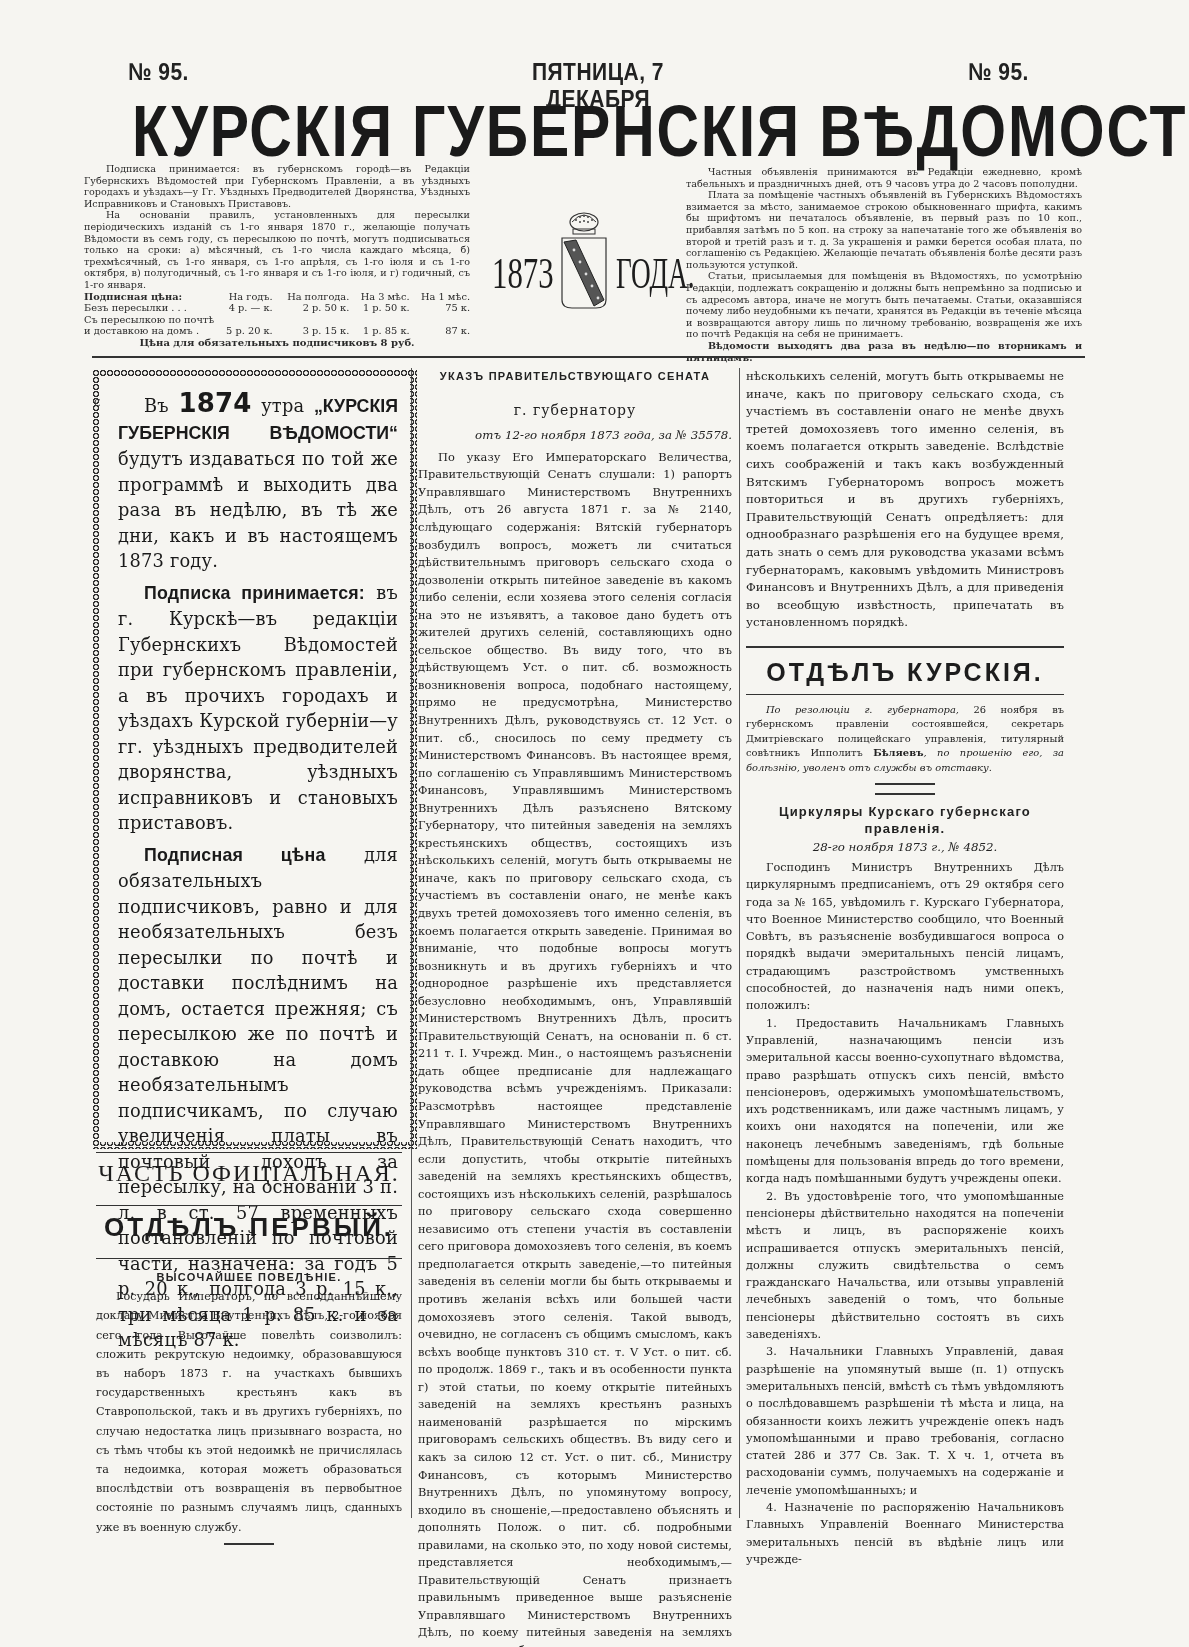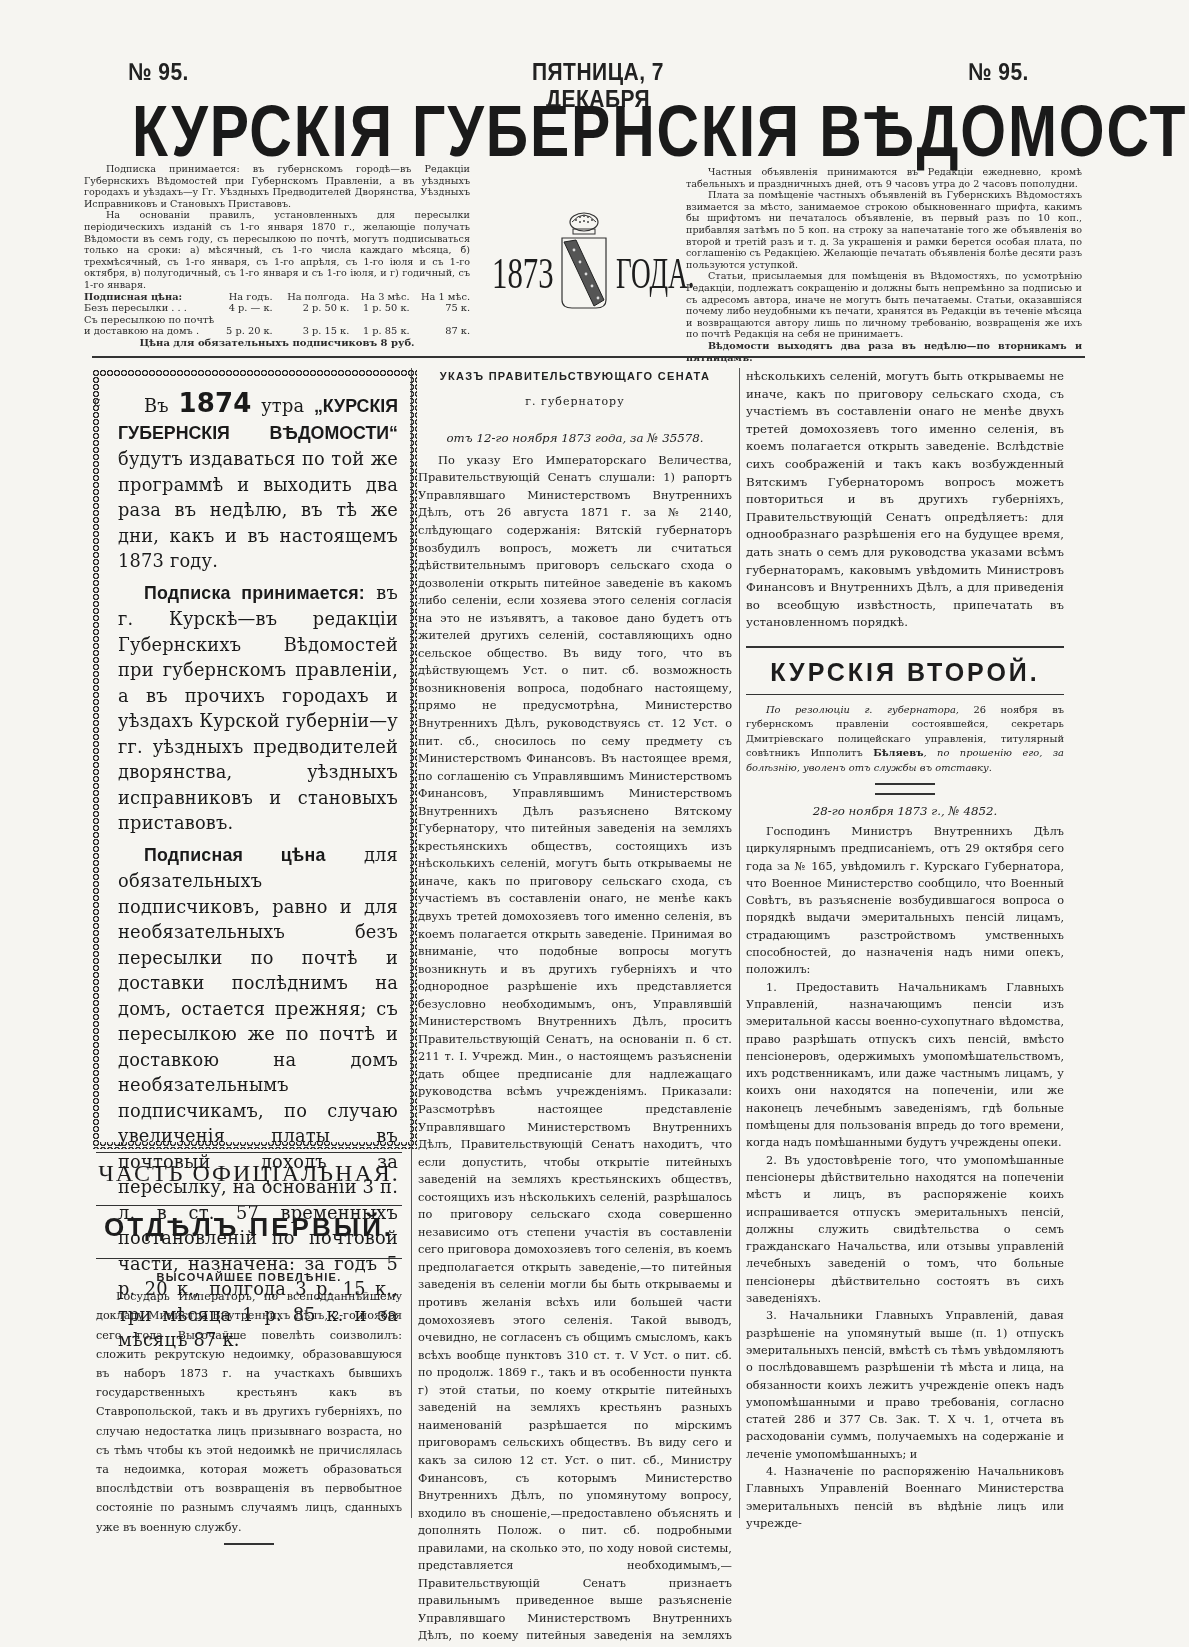--- a/index.html
+++ b/index.html
@@ -141,35 +141,36 @@
 <div class="abs rule" style="left:96px;top:1258px;width:306px;height:1px;"></div>
 
 <div class="abs col" style="left:96px;top:1268px;width:306px;font-size:11.2px;line-height:19.2px;">
   <div class="title-small">ВЫСОЧАЙШЕЕ ПОВЕЛѢНІЕ.</div>
   <p>Государь Императоръ, по всеподданнѣйшему докладу Министра Внутреннихъ Дѣлъ, 2-го ноября сего года Высочайше повелѣть соизволилъ: сложить рекрутскую недоимку, образовавшуюся въ наборъ 1873 г. на участкахъ бывшихъ государственныхъ крестьянъ какъ въ Ставропольской, такъ и въ другихъ губерніяхъ, по случаю недостатка лицъ призывнаго возраста, но съ тѣмъ чтобы къ этой недоимкѣ не причислялась та недоимка, которая можетъ образоваться впослѣдствіи отъ возвращенія въ первобытное состояніе по разнымъ случаямъ лицъ, сданныхъ уже въ военную службу.</p>
   <div class="shorthr" style="width:50px;"></div>
 </div>
 
 <div class="abs col" style="left:418px;top:368px;width:314px;">
   <div class="title-small" style="font-size:11px;">УКАЗЪ ПРАВИТЕЛЬСТВУЮЩАГО СЕНАТА</div>
-  <div class="center" style="font-size:11px;letter-spacing:1px;margin-top:7px;">г. губернатору</div>
-  <div class="center" style="font-style:italic;margin:20px 0 4px;">отъ 12-го ноября 1873 года, за № 35578.</div>
+  <div class="center" style="font-size:14px;letter-spacing:1px;margin-top:16px;">г. губернатору</div>
+  <div class="center" style="font-style:italic;margin:8px 0 4px;text-align:right;">отъ 12-го ноября 1873 года, за № 35578.</div>
   <p style="font-size:11.4px;line-height:17.55px;">По указу Его Императорскаго Величества, Правительствующій Сенатъ слушали: 1) рапортъ Управлявшаго Министерствомъ Внутреннихъ Дѣлъ, отъ 26 августа 1871 г. за № 2140, слѣдующаго содержанія: Вятскій губернаторъ возбудилъ вопросъ, можетъ ли считаться дѣйствительнымъ приговоръ сельскаго схода о дозволеніи открыть питейное заведеніе въ какомъ либо селеніи, если хозяева этого селенія согласія на это не изъявятъ, а таковое дано будетъ отъ жителей другихъ селеній, составляющихъ одно сельское общество. Въ виду того, что въ дѣйствующемъ Уст. о пит. сб. возможность возникновенія вопроса, подобнаго настоящему, прямо не предусмотрѣна, Министерство Внутреннихъ Дѣлъ, руководствуясь ст. 12 Уст. о пит. сб., сносилось по сему предмету съ Министерствомъ Финансовъ. Въ настоящее время, по соглашенію съ Управлявшимъ Министерствомъ Финансовъ, Управлявшимъ Министерствомъ Внутреннихъ Дѣлъ разъяснено Вятскому Губернатору, что питейныя заведенія на земляхъ крестьянскихъ обществъ, состоящихъ изъ нѣсколькихъ селеній, могутъ быть открываемы не иначе, какъ по приговору сельскаго схода, съ участіемъ въ составленіи онаго, не менѣе какъ двухъ третей домохозяевъ того именно селенія, въ коемъ полагается открыть заведеніе. Принимая во вниманіе, что подобные вопросы могутъ возникнуть и въ другихъ губерніяхъ и что однородное разрѣшеніе ихъ представляется безусловно необходимымъ, онъ, Управлявшій Министерствомъ Внутреннихъ Дѣлъ, проситъ Правительствующій Сенатъ, на основаніи п. 6 ст. 211 т. I. Учрежд. Мин., о настоящемъ разъясненіи дать общее предписаніе для надлежащаго руководства всѣмъ учрежденіямъ. Приказали: Разсмотрѣвъ настоящее представленіе Управлявшаго Министерствомъ Внутреннихъ Дѣлъ, Правительствующій Сенатъ находитъ, что если допустить, чтобы открытіе питейныхъ заведеній на земляхъ крестьянскихъ обществъ, состоящихъ изъ нѣсколькихъ селеній, разрѣшалось по приговору сельскаго схода совершенно независимо отъ степени участія въ составленіи сего приговора домохозяевъ того селенія, въ коемъ предполагается открыть заведеніе,—то питейныя заведенія въ селеніи могли бы быть открываемы и противъ желанія всѣхъ или большей части домохозяевъ этого селенія. Такой выводъ, очевидно, не согласенъ съ общимъ смысломъ, какъ всѣхъ вообще пунктовъ 310 ст. т. V Уст. о пит. сб. по продолж. 1869 г., такъ и въ особенности пункта г) этой статьи, по коему открытіе питейныхъ заведеній на земляхъ крестьянъ разныхъ наименованій разрѣшается по мірскимъ приговорамъ сельскихъ обществъ. Въ виду сего и какъ за силою 12 ст. Уст. о пит. сб., Министру Финансовъ, съ которымъ Министерство Внутреннихъ Дѣлъ, по упомянутому вопросу, входило въ сношеніе,—предоставлено объяснять и дополнять Полож. о пит. сб. подробными правилами, на сколько это, по ходу новой системы, представляется необходимымъ,—Правительствующій Сенатъ признаетъ правильнымъ приведенное выше разъясненіе Управлявшаго Министерствомъ Внутреннихъ Дѣлъ, по коему питейныя заведенія на земляхъ крестьянскихъ обществъ, состоящихъ изъ</p>
 </div>
 
 <div class="abs col" style="left:746px;top:368px;width:318px;">
   <p style="text-indent:0;">нѣсколькихъ селеній, могутъ быть открываемы не иначе, какъ по приговору сельскаго схода, съ участіемъ въ составленіи онаго не менѣе двухъ третей домохозяевъ того именно селенія, въ коемъ полагается открыть заведеніе. Вслѣдствіе сихъ соображеній и такъ какъ возбужденный Вятскимъ Губернаторомъ вопросъ можетъ повториться и въ другихъ губерніяхъ, Правительствующій Сенатъ опредѣляетъ: для однообразнаго разрѣшенія его на будущее время, дать знать о семъ для руководства указами всѣмъ губернаторамъ, каковымъ увѣдомить Министровъ Финансовъ и Внутреннихъ Дѣлъ, а для приведенія во всеобщую извѣстность, припечатать въ установленномъ порядкѣ.</p>
   <div class="rule" style="height:2px;margin:14px 0 4px;"></div>
-  <div class="heading-big center" style="font-size:25px;line-height:40px;">КУРСКІЯ ВТОРОЙ.</div>
+  <div class="heading-big center" style="font-size:25px;line-height:40px;">ОТДѢЛЪ КУРСКІЯ.</div>
   <div class="rule" style="height:1px;margin:2px 0 8px;"></div>
   <div style="font-size:9.9px;line-height:14.5px;">
     <p><i class="it">По резолюціи г. губернатора,</i><span> 26 ноября въ губернскомъ правленіи состоявшейся, секретарь Дмитріевскаго полицейскаго управленія, титулярный совѣтникъ Ипполитъ </span><b>Бѣляевъ</b><i class="it">, по прошенію его, за болѣзнію, уволенъ отъ службы въ отставку.</i></p>
   </div>
   <div class="shorthr" style="width:60px;margin:8px auto;"></div>
   <div class="shorthr" style="width:60px;margin:8px auto;"></div>
+  <div class="center" style="font-family:'Liberation Sans',sans-serif;font-weight:bold;font-size:13px;letter-spacing:1.2px;line-height:17px;">Циркуляры Курскаго губернскаго правленія.</div>
   <div class="center" style="font-style:italic;margin:2px 0 2px;">28-го ноября 1873 г., № 4852.</div>
   <div style="font-size:11.3px;line-height:17.3px;">
     <p>Господинъ Министръ Внутреннихъ Дѣлъ циркулярнымъ предписаніемъ, отъ 29 октября сего года за № 165, увѣдомилъ г. Курскаго Губернатора, что Военное Министерство сообщило, что Военный Совѣтъ, въ разъясненіе возбудившагося вопроса о порядкѣ выдачи эмеритальныхъ пенсій лицамъ, страдающимъ разстройствомъ умственныхъ способностей, до назначенія надъ ними опекъ, положилъ:</p>
     <p>1. Предоставить Начальникамъ Главныхъ Управленій, назначающимъ пенсіи изъ эмеритальной кассы военно-сухопутнаго вѣдомства, право разрѣшать отпускъ сихъ пенсій, вмѣсто пенсіонеровъ, одержимыхъ умопомѣшательствомъ, ихъ родственникамъ, или даже частнымъ лицамъ, у коихъ они находятся на попеченіи, или же наконецъ лечебнымъ заведеніямъ, гдѣ больные помѣщены для пользованія впредь до того времени, когда надъ помѣшанными будутъ учреждены опеки.</p>
     <p>2. Въ удостовѣреніе того, что умопомѣшанные пенсіонеры дѣйствительно находятся на попеченіи мѣстъ и лицъ, въ распоряженіе коихъ испрашивается отпускъ эмеритальныхъ пенсій, должны служить свидѣтельства о семъ гражданскаго Начальства, или отзывы управленій лечебныхъ заведеній о томъ, что больные пенсіонеры дѣйствительно состоятъ въ сихъ заведеніяхъ.</p>
     <p>3. Начальники Главныхъ Управленій, давая разрѣшеніе на упомянутый выше (п. 1) отпускъ эмеритальныхъ пенсій, вмѣстѣ съ тѣмъ увѣдомляютъ о послѣдовавшемъ разрѣшеніи тѣ мѣста и лица, на обязанности коихъ лежитъ учрежденіе опекъ надъ умопомѣшанными и право требованія, согласно статей 286 и 377 Св. Зак. Т. X ч. 1, отчета въ расходованіи суммъ, получаемыхъ на содержаніе и леченіе умопомѣшанныхъ; и</p>
     <p>4. Назначеніе по распоряженію Начальниковъ Главныхъ Управленій Военнаго Министерства эмеритальныхъ пенсій въ вѣдѣніе лицъ или учрежде-</p>
   </div>
 </div>
 

